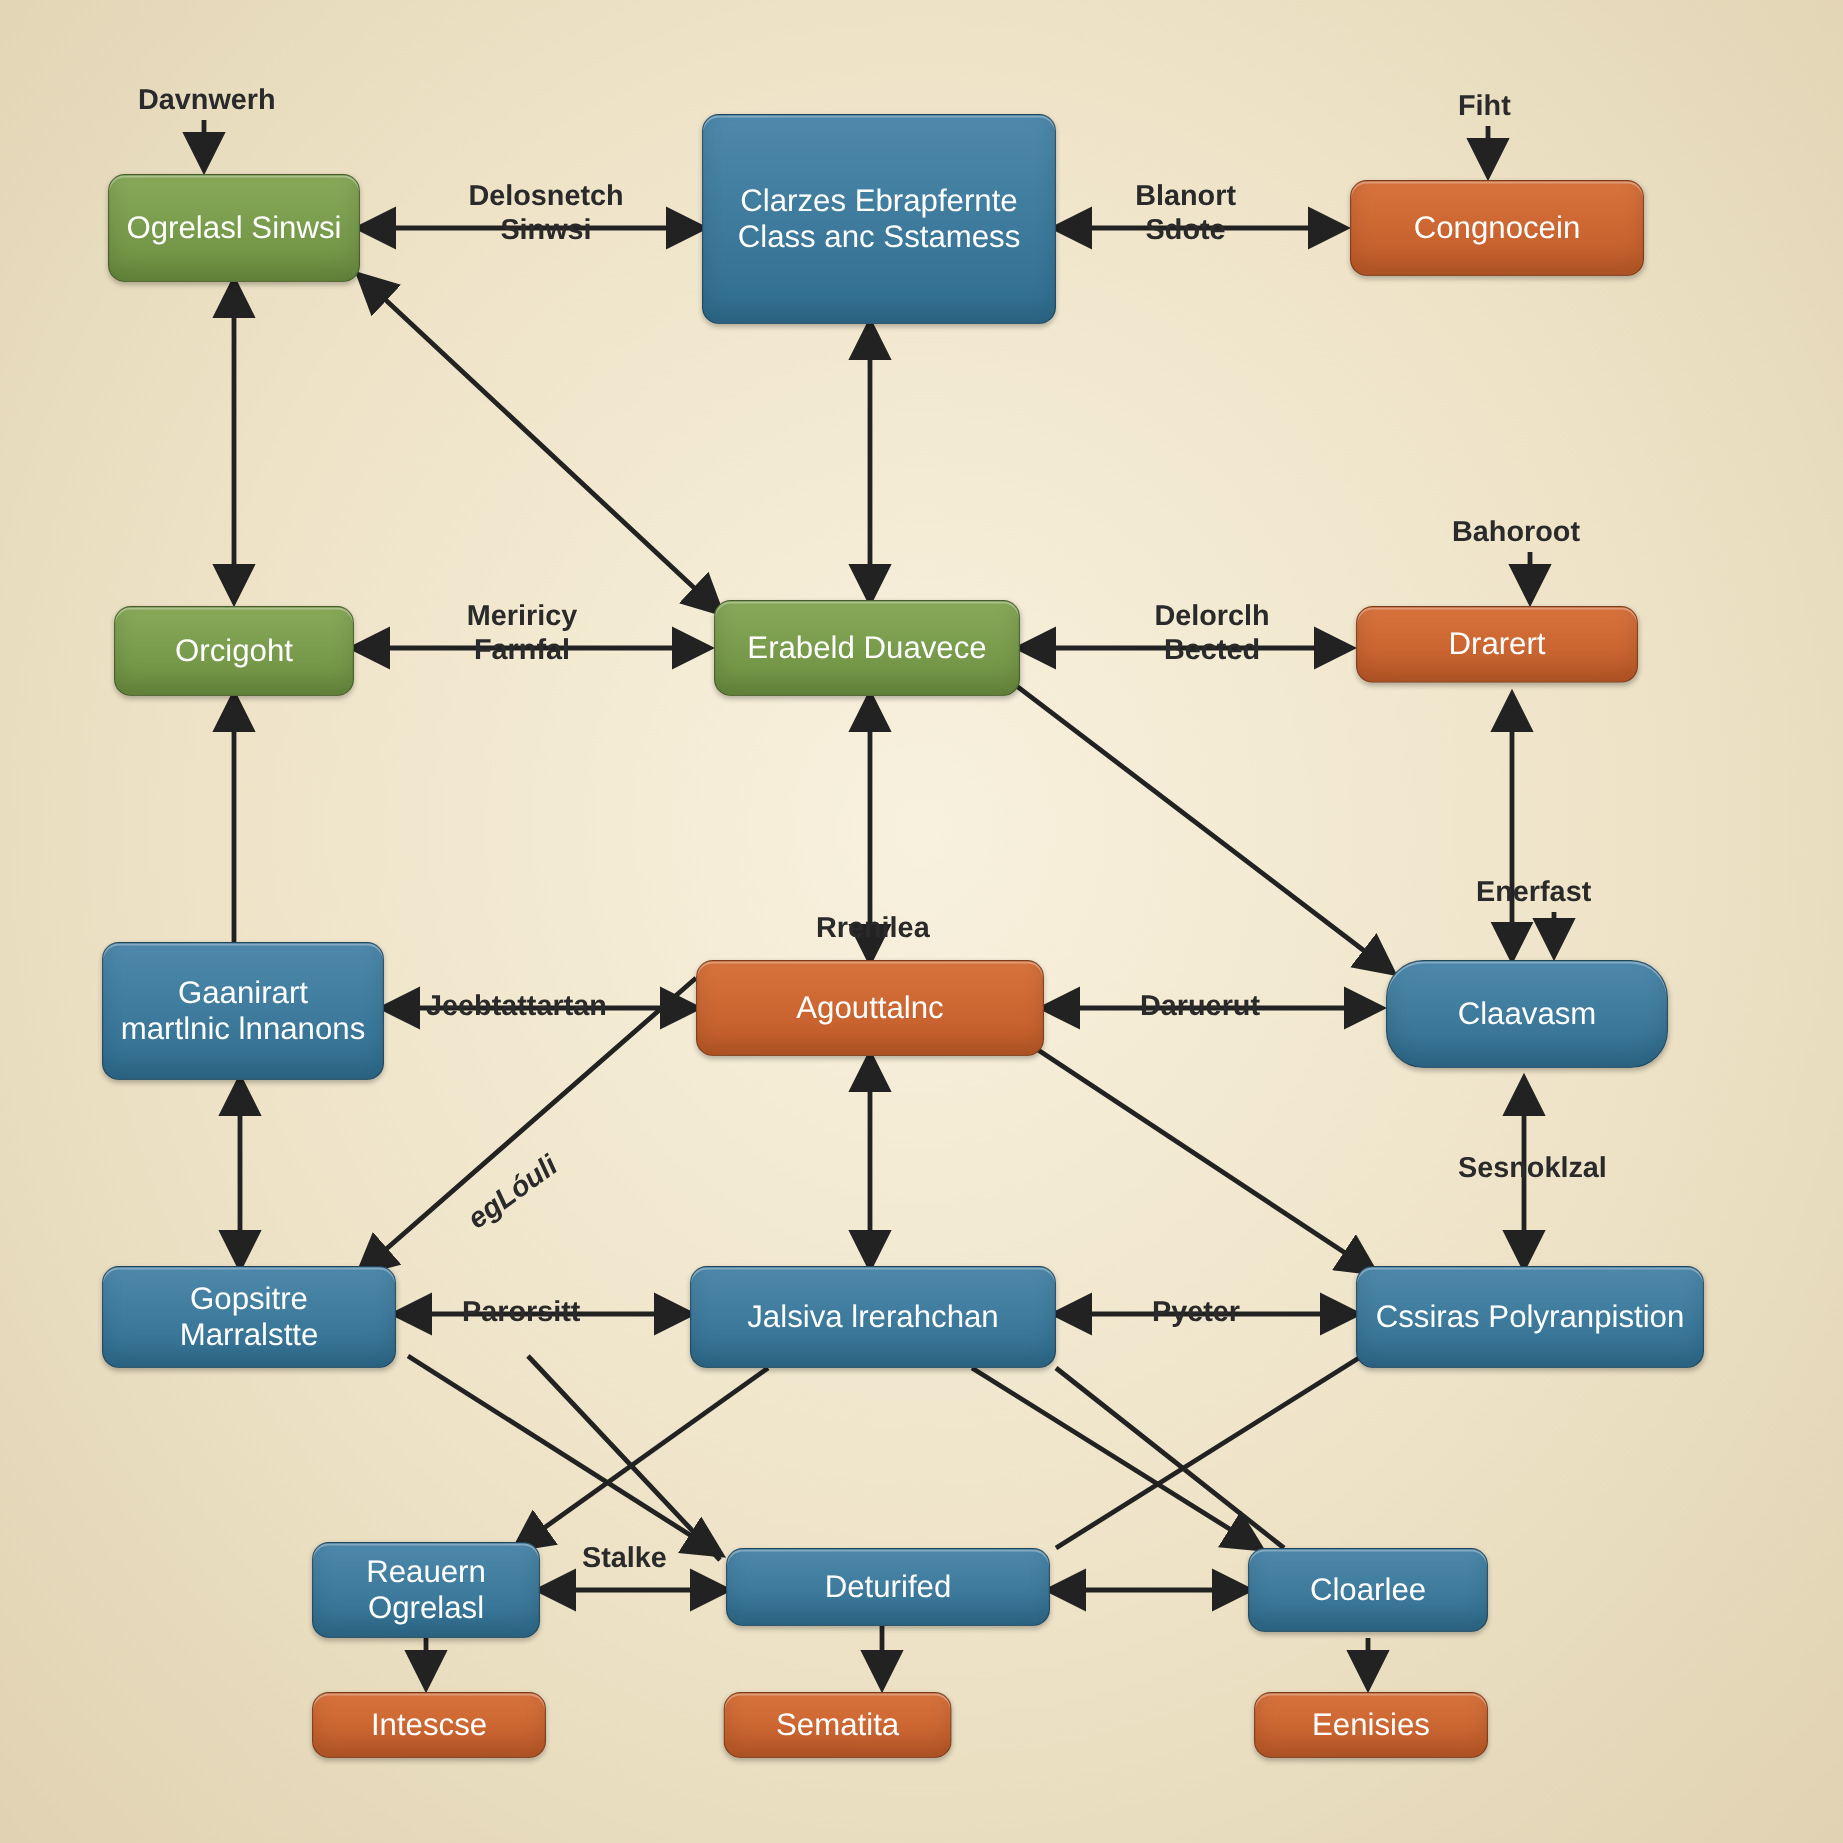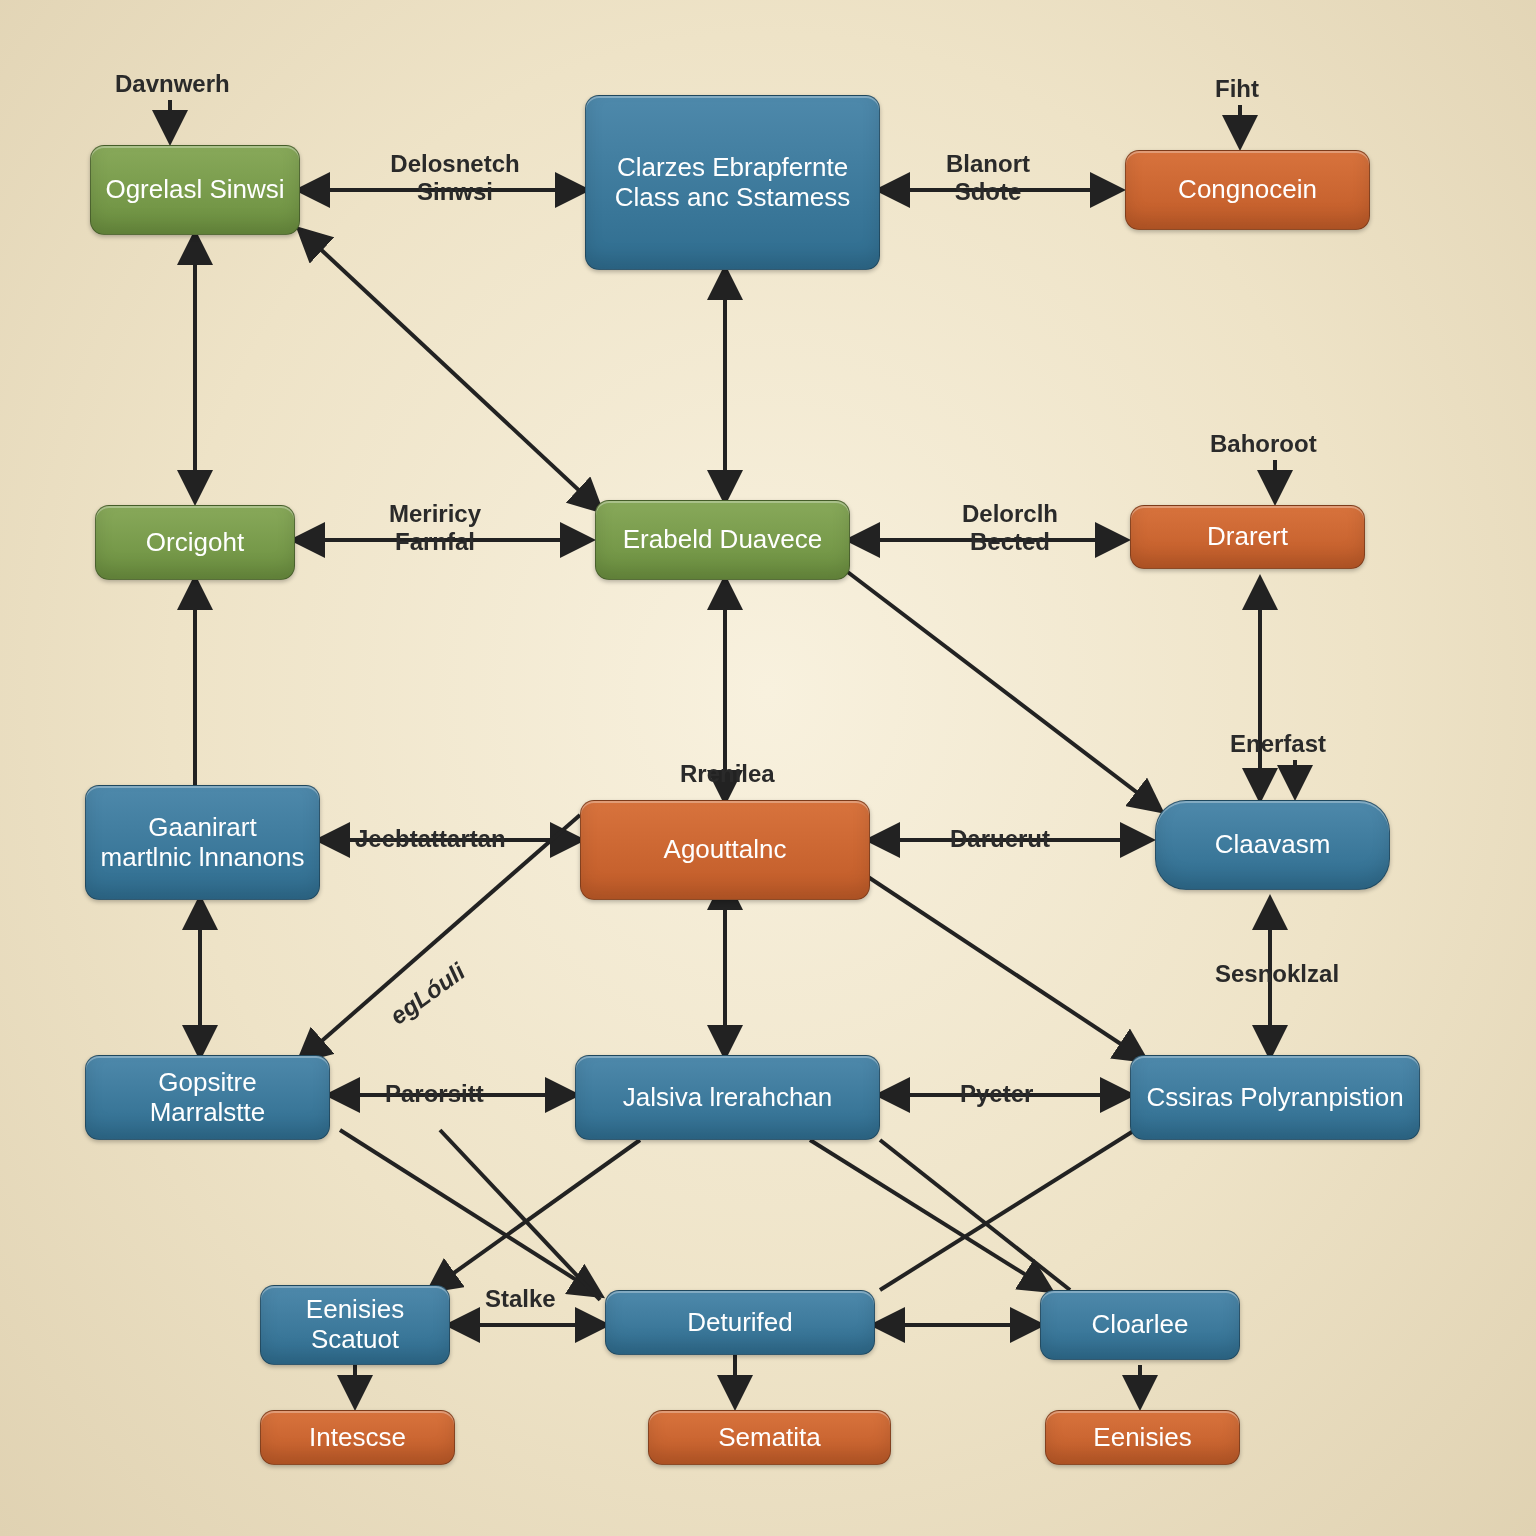--- a/index.html
+++ b/index.html
@@ -128,51 +128,51 @@
   <div class="node green" style="left:595px; top:500px; width:255px; height:80px;">
       <span>Erabeld Duavece</span>
     </div>
   <div class="node orange" style="left:1130px;top:505px; width:235px; height:64px;">
       <span>Drarert</span>
     </div>
 
   <div class="node blue" style="left:85px;  top:785px; width:235px; height:115px;">
       <span>Gaanirart martlnic lnnanons</span>
     </div>
-  <div class="node orange" style="left:580px; top:800px; width:290px; height:100px;">
+  <div class="node orange" style="left:580px; top:800px; width:290px; height:80px;">
       <span>Agouttalnc</span>
     </div>
   <div class="node blue" style="left:1155px;top:800px; width:235px; height:90px;border-radius:31px;">
       <span>Claavasm</span>
     </div>
 
   <div class="node blue" style="left:85px;  top:1055px;width:245px; height:85px;">
       <span>Gopsitre Marralstte</span>
     </div>
   <div class="node blue" style="left:575px; top:1055px;width:305px; height:85px;">
       <span>Jalsiva lrerahchan</span>
     </div>
   <div class="node blue" style="left:1130px;top:1055px;width:290px; height:85px;">
       <span>Cssiras Polyranpistion</span>
     </div>
 
   <div class="node blue" style="left:260px; top:1285px;width:190px; height:80px;">
-      <span>Eenisies Scatuot</span>
+      <span>Reauern Ogrelasl</span>
     </div>
   <div class="node blue" style="left:605px; top:1290px;width:270px; height:65px;">
       <span>Deturifed</span>
     </div>
   <div class="node blue" style="left:1040px;top:1290px;width:200px; height:70px;">
       <span>Cloarlee</span>
     </div>
 
   <div class="node orange" style="left:260px; top:1410px;width:195px; height:55px;">
       <span>Intescse</span>
     </div>
-  <div class="node orange" style="left:648px; top:1410px;width:243px; height:55px;">
+  <div class="node orange" style="left:603px; top:1410px;width:190px; height:55px;">
       <span>Sematita</span>
     </div>
   <div class="node orange" style="left:1045px;top:1410px;width:195px; height:55px;">
       <span>Eenisies</span>
     </div>
 
   <div class="label" style="left:115px; top:70px;">Davnwerh</div>
   <div class="label" style="left:370px; top:150px; width:170px; white-space:normal; text-align:center;">Delosnetch Sinwsi</div>
   <div class="label" style="left:918px; top:150px; width:140px; white-space:normal;">Blanort Sdote</div>
   <div class="label" style="left:1215px;top:75px;">Fiht</div>

